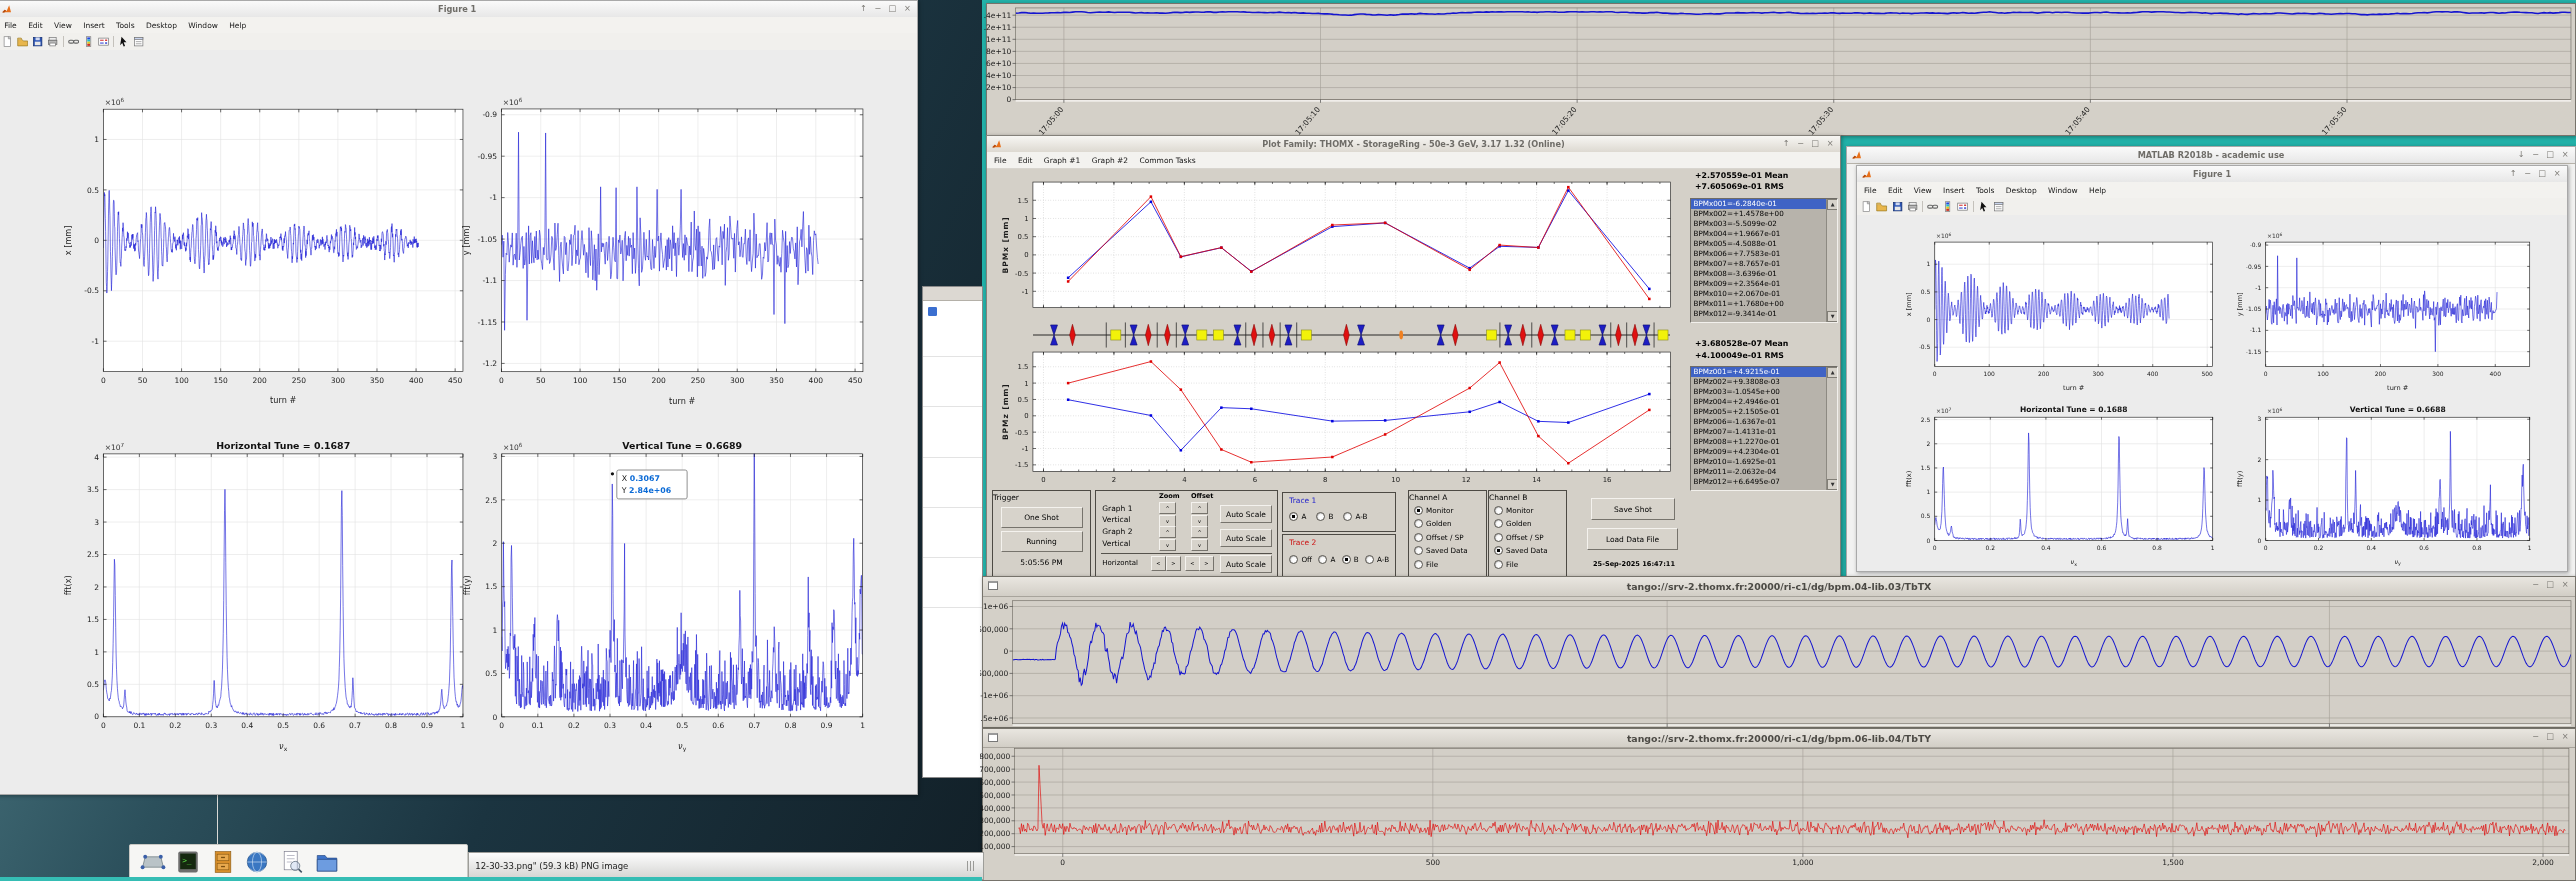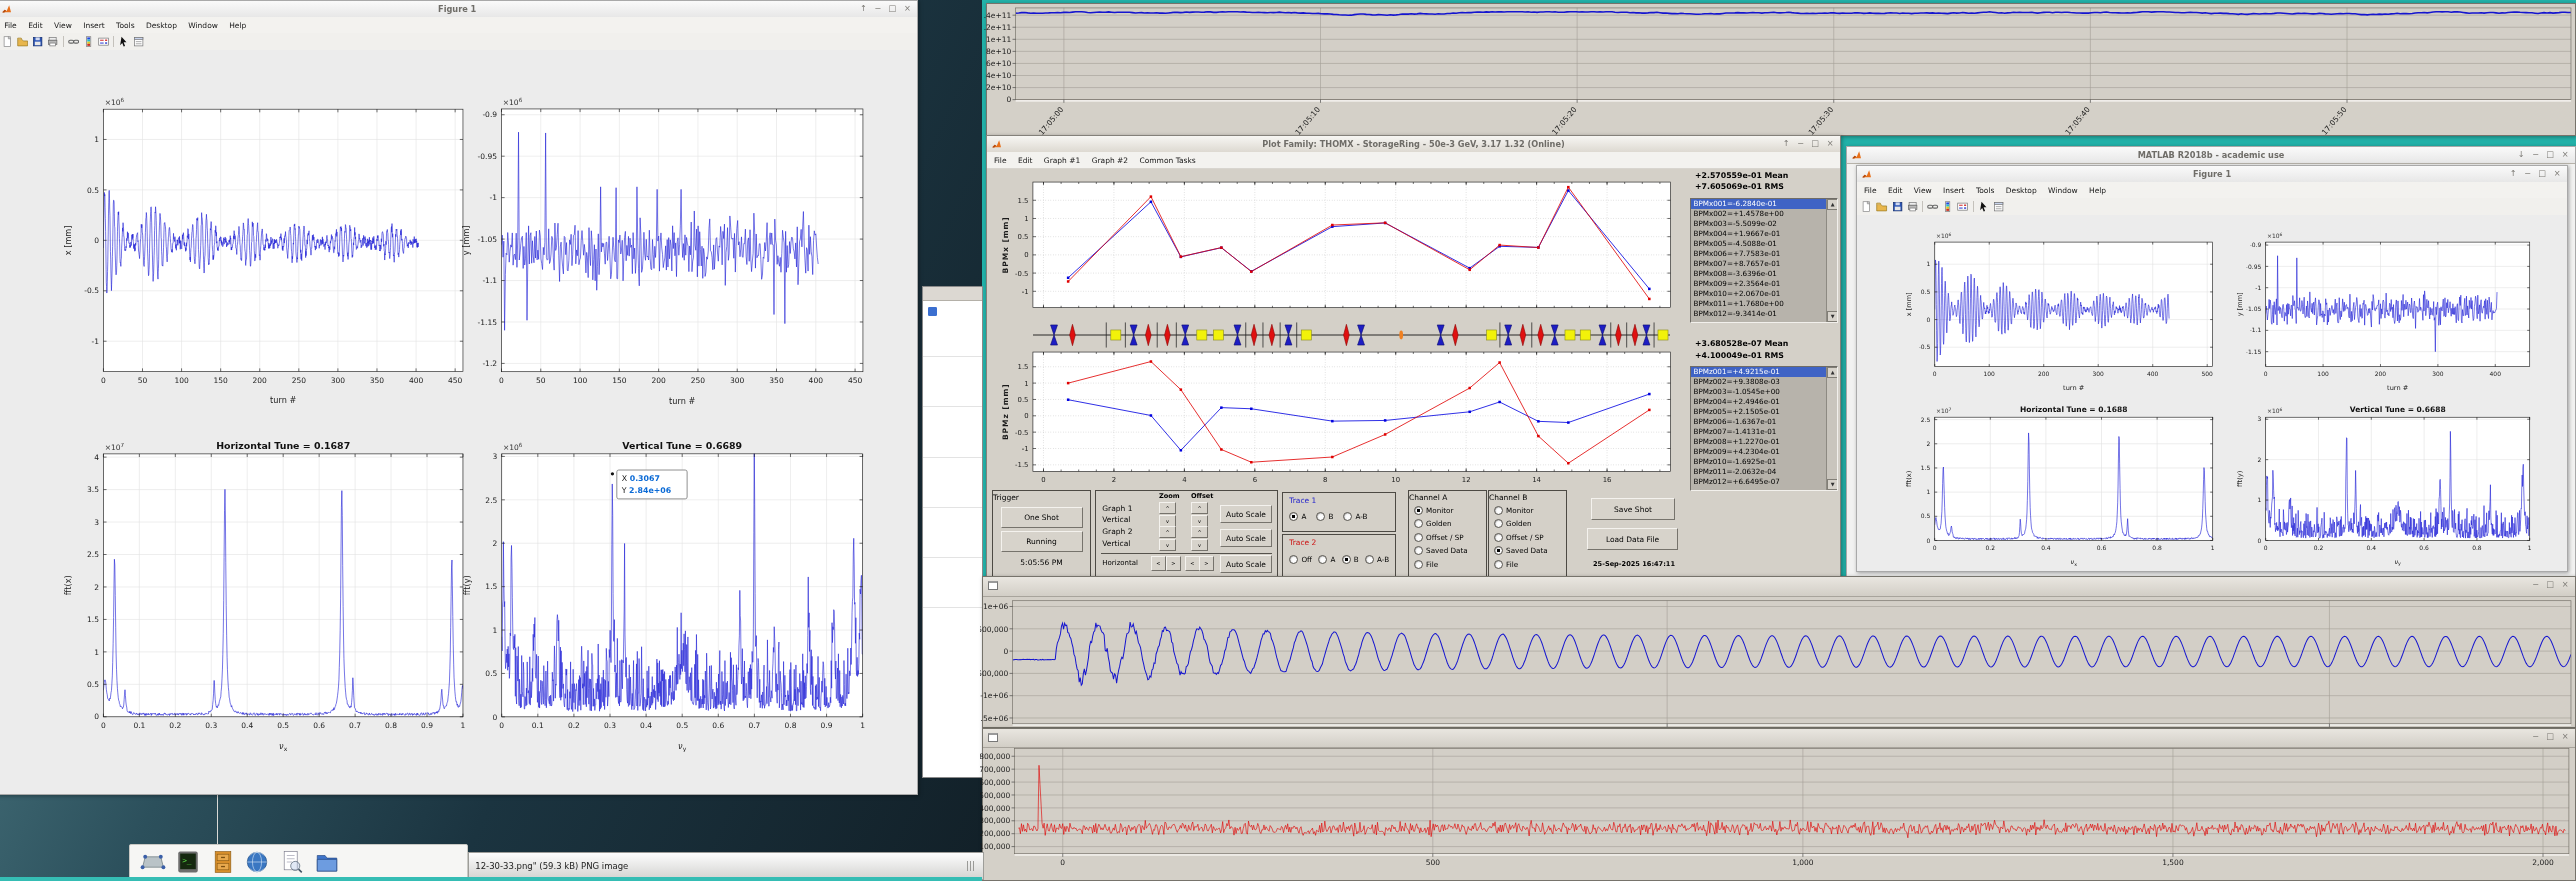--- a/index.html
+++ b/index.html
@@ -438,31 +438,33 @@
             <line x1="4" y1="8" x2="12" y2="8" stroke="#888"></line>
             <line x1="4" y1="11" x2="12" y2="11" stroke="#888"></line>
           </svg></span>
       </div>
     <div class="canvas" style="left:0;top:49px;right:0;bottom:0"></div>
   </div>
 
   <div class="win atkwin" style="left:982px;top:576px;width:1594px;height:152px;z-index:5">
     <div class="atkbar">
       <span style="position:absolute;left:5px;top:4.4px;width:10px;height:8.8px;background:#fff;border:0.6px solid #777;border-top:2.5px solid #9a9a9a;box-sizing:border-box"></span>
+      <span class="t">tango://srv-2.thomx.fr:20000/ri-c1/dg/bpm.04-lib.03/TbTX</span>
       <span class="wbtns">
           <span class="wbtn">−</span>
           <span class="wbtn">□</span>
           <span class="wbtn">×</span>
         </span>
     </div>
   </div>
 
   <div class="win atkwin" style="left:982px;top:728px;width:1594px;height:153px;z-index:5">
     <div class="atkbar" style="height:17.6px">
       <span style="position:absolute;left:5px;top:3.8px;width:10px;height:8.8px;background:#fff;border:0.6px solid #777;border-top:2.5px solid #9a9a9a;box-sizing:border-box"></span>
+      <span class="t" style="top:3.8px">tango://srv-2.thomx.fr:20000/ri-c1/dg/bpm.06-lib.04/TbTY</span>
       <span class="wbtns">
           <span class="wbtn">−</span>
           <span class="wbtn">□</span>
           <span class="wbtn">×</span>
         </span>
     </div>
   </div>
 
   <div id="dock">
       <span class="dicon"><svg viewBox="0 0 40 40" width="26" height="26">

